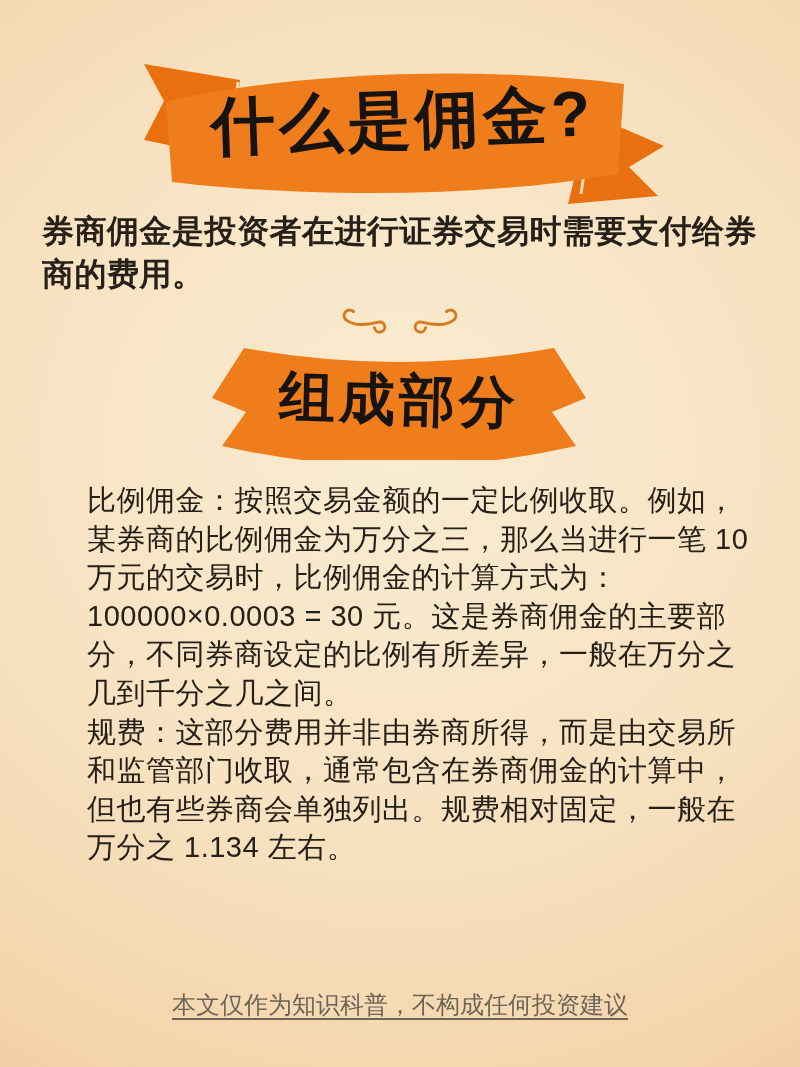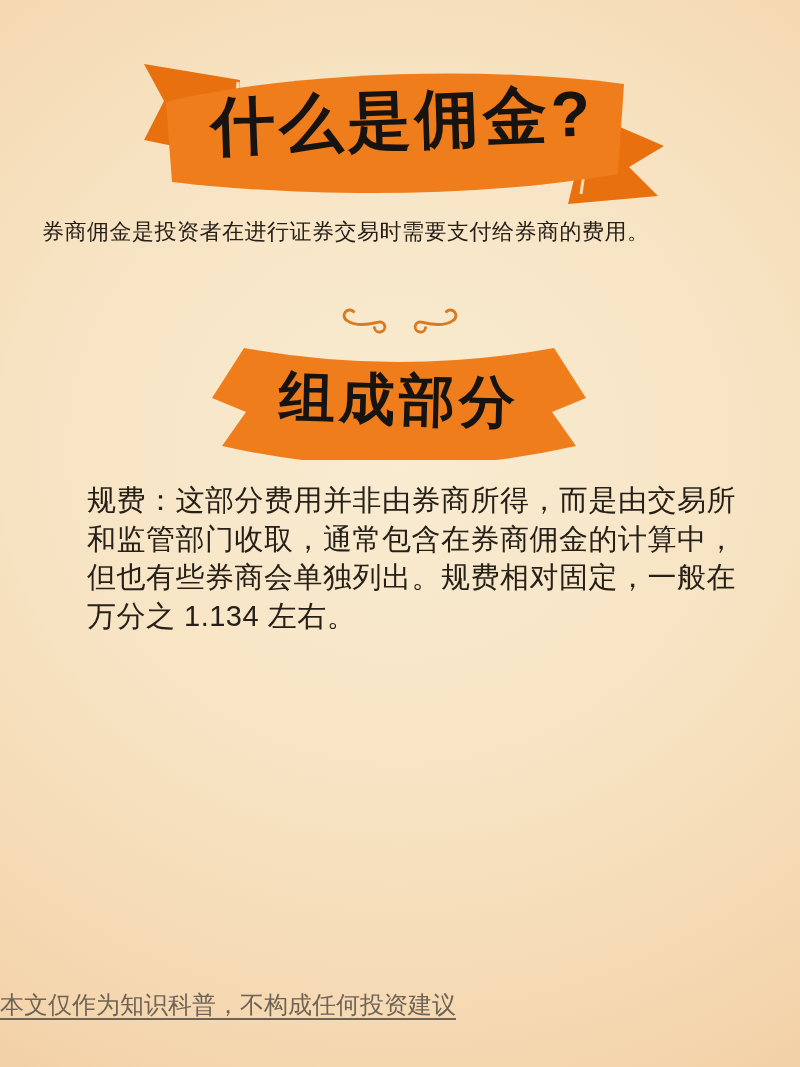--- a/index.html
+++ b/index.html
@@ -27,33 +27,33 @@
   .banner2 .txt{
     position:absolute;left:0;top:32px;width:100%;
     text-align:center;
     font-size:56px;font-weight:900;color:#161311;
     letter-spacing:4px;line-height:1;
     transform:rotate(1.5deg);
   }
   
   .intro{
     position:absolute;left:42px;top:210px;width:722px;
-    font-size:22px;line-height:43px;font-weight:400;
+    font-size:32px;line-height:43px;font-weight:700;
     color:#262019;letter-spacing:0.5px;
   }
   .divider{position:absolute;left:332px;top:306px;width:136px;height:38px;}
   .bodytext{
     position:absolute;left:87px;top:481px;width:672px;
     font-size:29px;line-height:38.6px;font-weight:500;
     color:#262019;letter-spacing:0.5px;
   }
   .bodytext p{margin:0;padding:0;}
   .footer{
     position:absolute;left:0;top:989px;width:800px;
-    text-align:left;
+    text-align:center;
     font-size:24px;font-weight:500;color:#6e6355;
     text-decoration:underline;
     text-underline-offset:5px;
     text-decoration-thickness:2px;
   }
 </style>
 </head>
 <body>
 
 <div class="page">
@@ -86,18 +86,19 @@
   </div>
 
   <div class="banner2">
     <svg viewBox="0 0 378 120" aria-hidden="true">
       <path d="M34,8 Q189,36 344,8 L376,58 L342,72 L366,106 Q189,146 12,106 L36,72 L2,58 Z" fill="#ef7d1c"></path>
     </svg>
     <div class="txt">组成部分</div>
   </div>
 
   <div class="bodytext">
+    <p><span>比例佣金：</span><span>按照交易金额的一定比例收取。例如，某券商的比例佣金为万分之三，那么当进行一笔 10 万元的交易时，比例佣金的计算方式为：100000×0.0003 = 30 元。这是券商佣金的主要部分，不同券商设定的比例有所差异，一般在万分之几到千分之几之间。</span></p>
     <p><span>规费：</span><span>这部分费用并非由券商所得，而是由交易所和监管部门收取，通常包含在券商佣金的计算中，但也有些券商会单独列出。规费相对固定，一般在万分之 1.134 左右。</span></p>
   </div>
 
   <div class="footer">本文仅作为知识科普，不构成任何投资建议</div>
 
 </div>
 
 </body></html>

